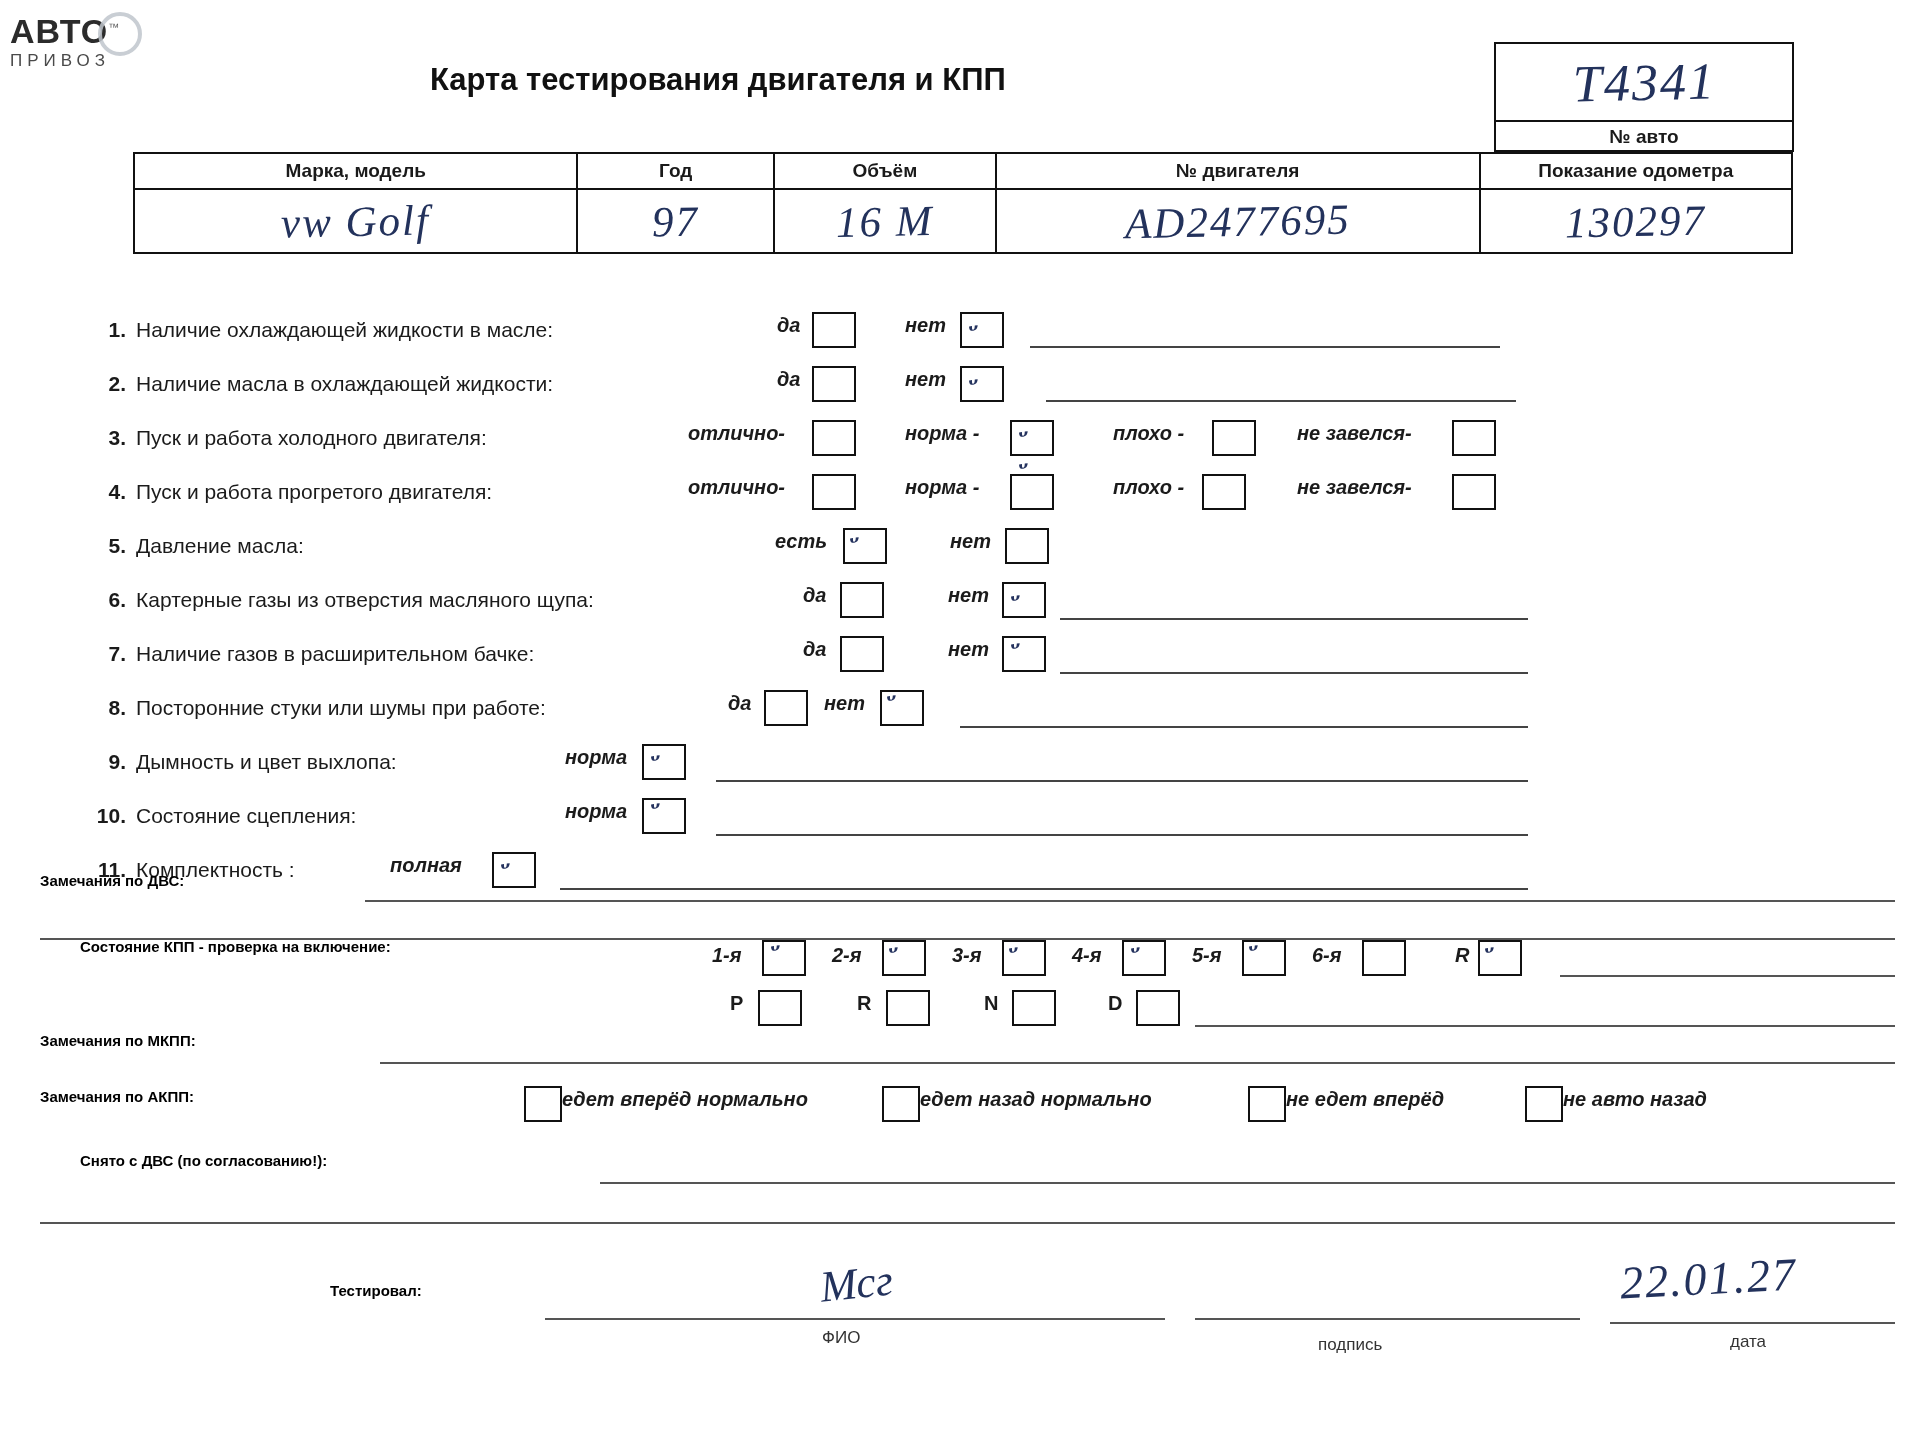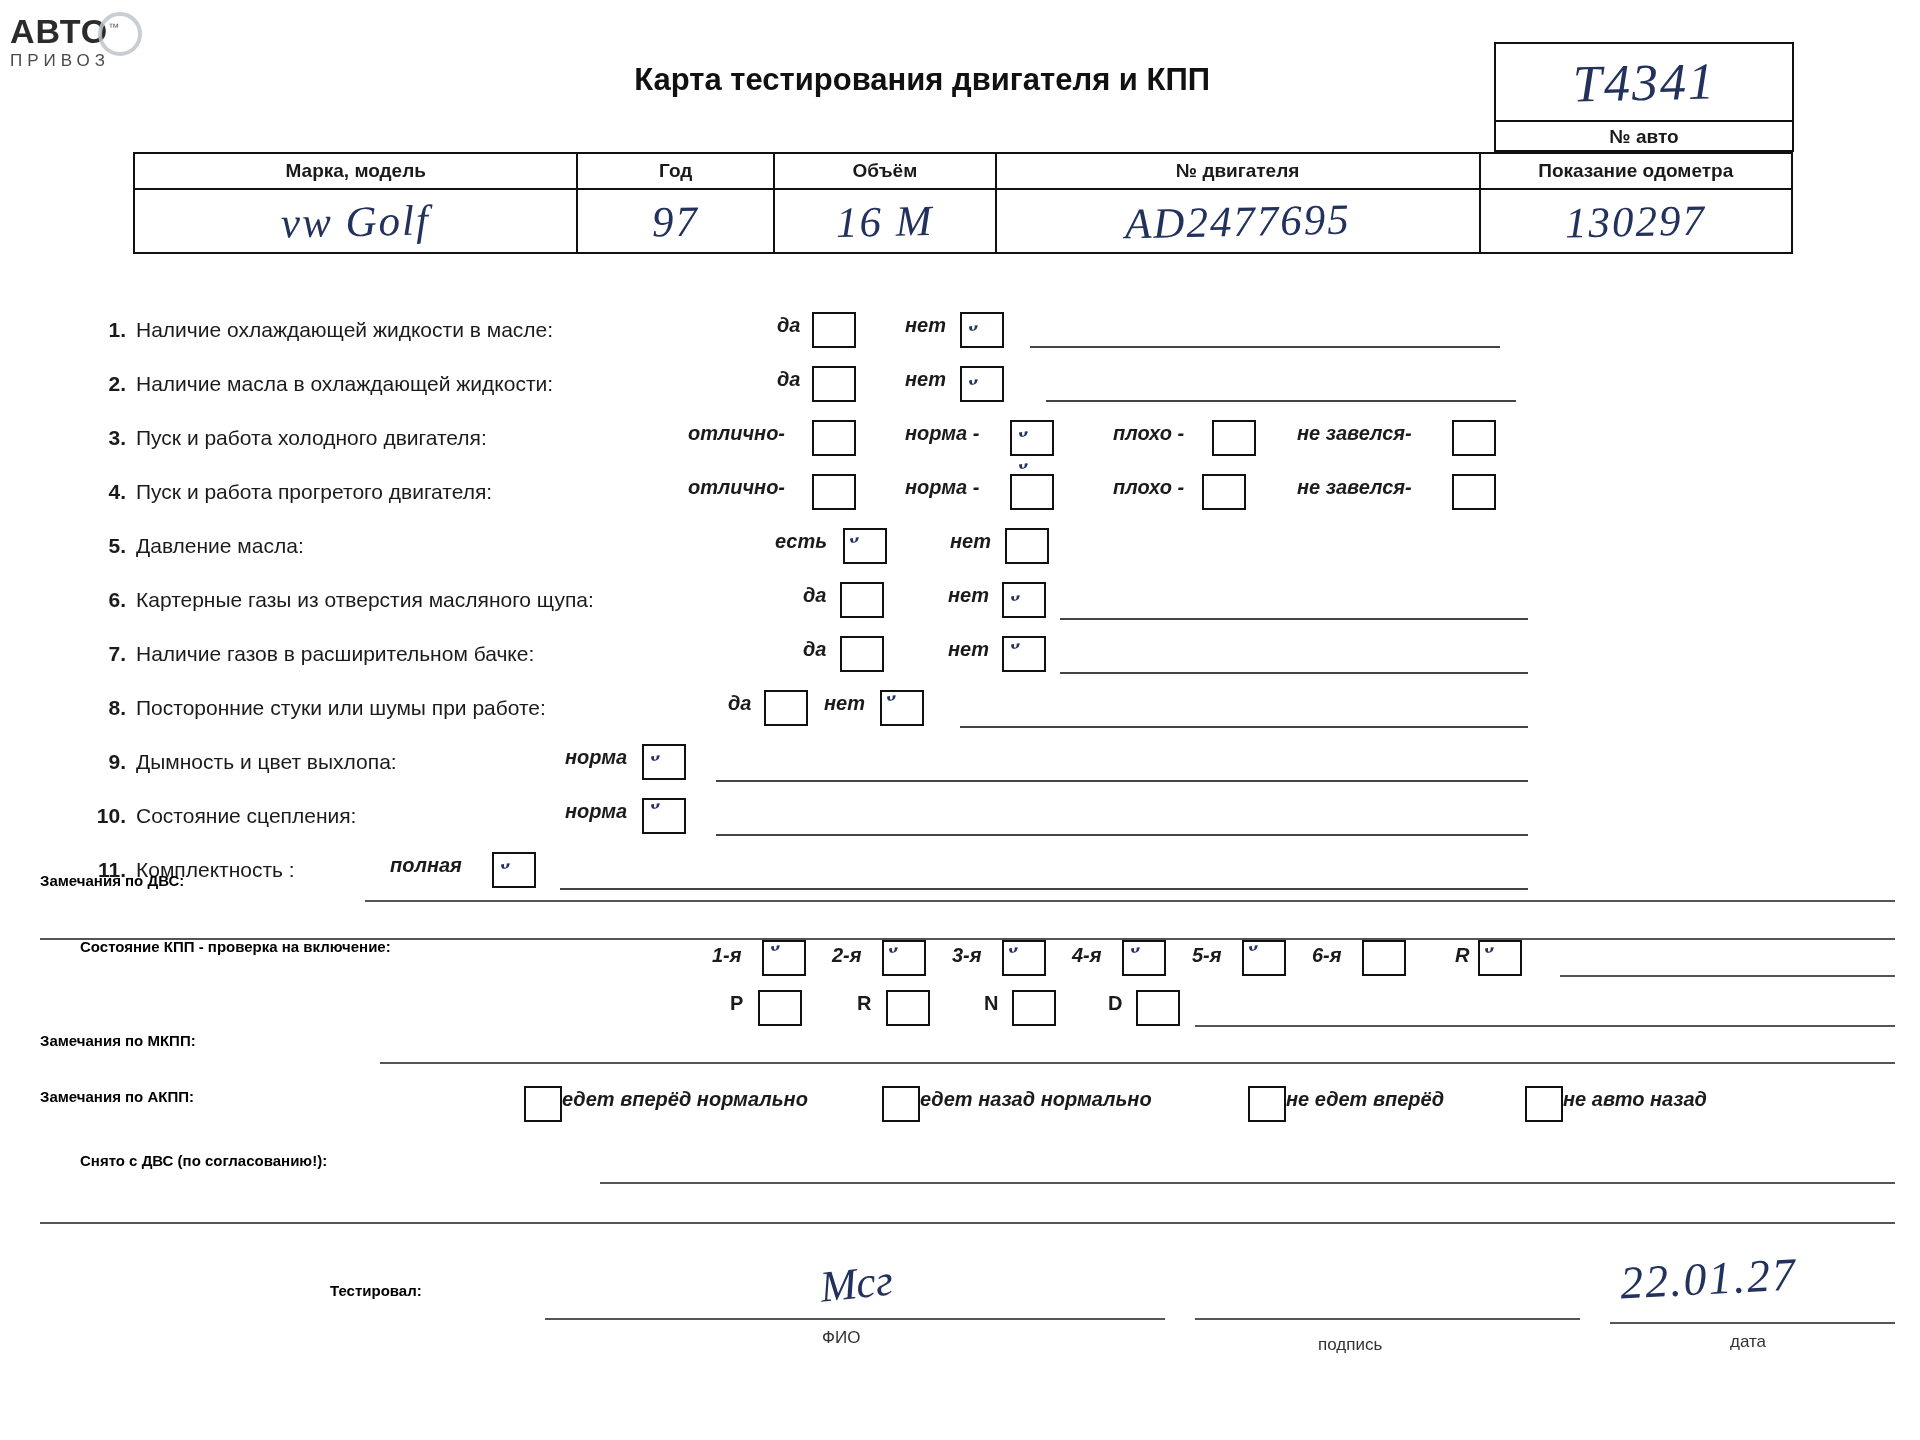--- a/index.html
+++ b/index.html
@@ -59,21 +59,21 @@
     border-radius: 50%;
     opacity: .85;
   }
 
   
   .title {
     position: absolute;
     left: 430px;
     top: 62px;
     width: 780px;
-    text-align: right;
+    text-align: left;
     font-size: 31px;
     font-weight: bold;
     color: #111;
   }
 
   
   .headtable {
     position: absolute;
     left: 133px;
     top: 152px;

